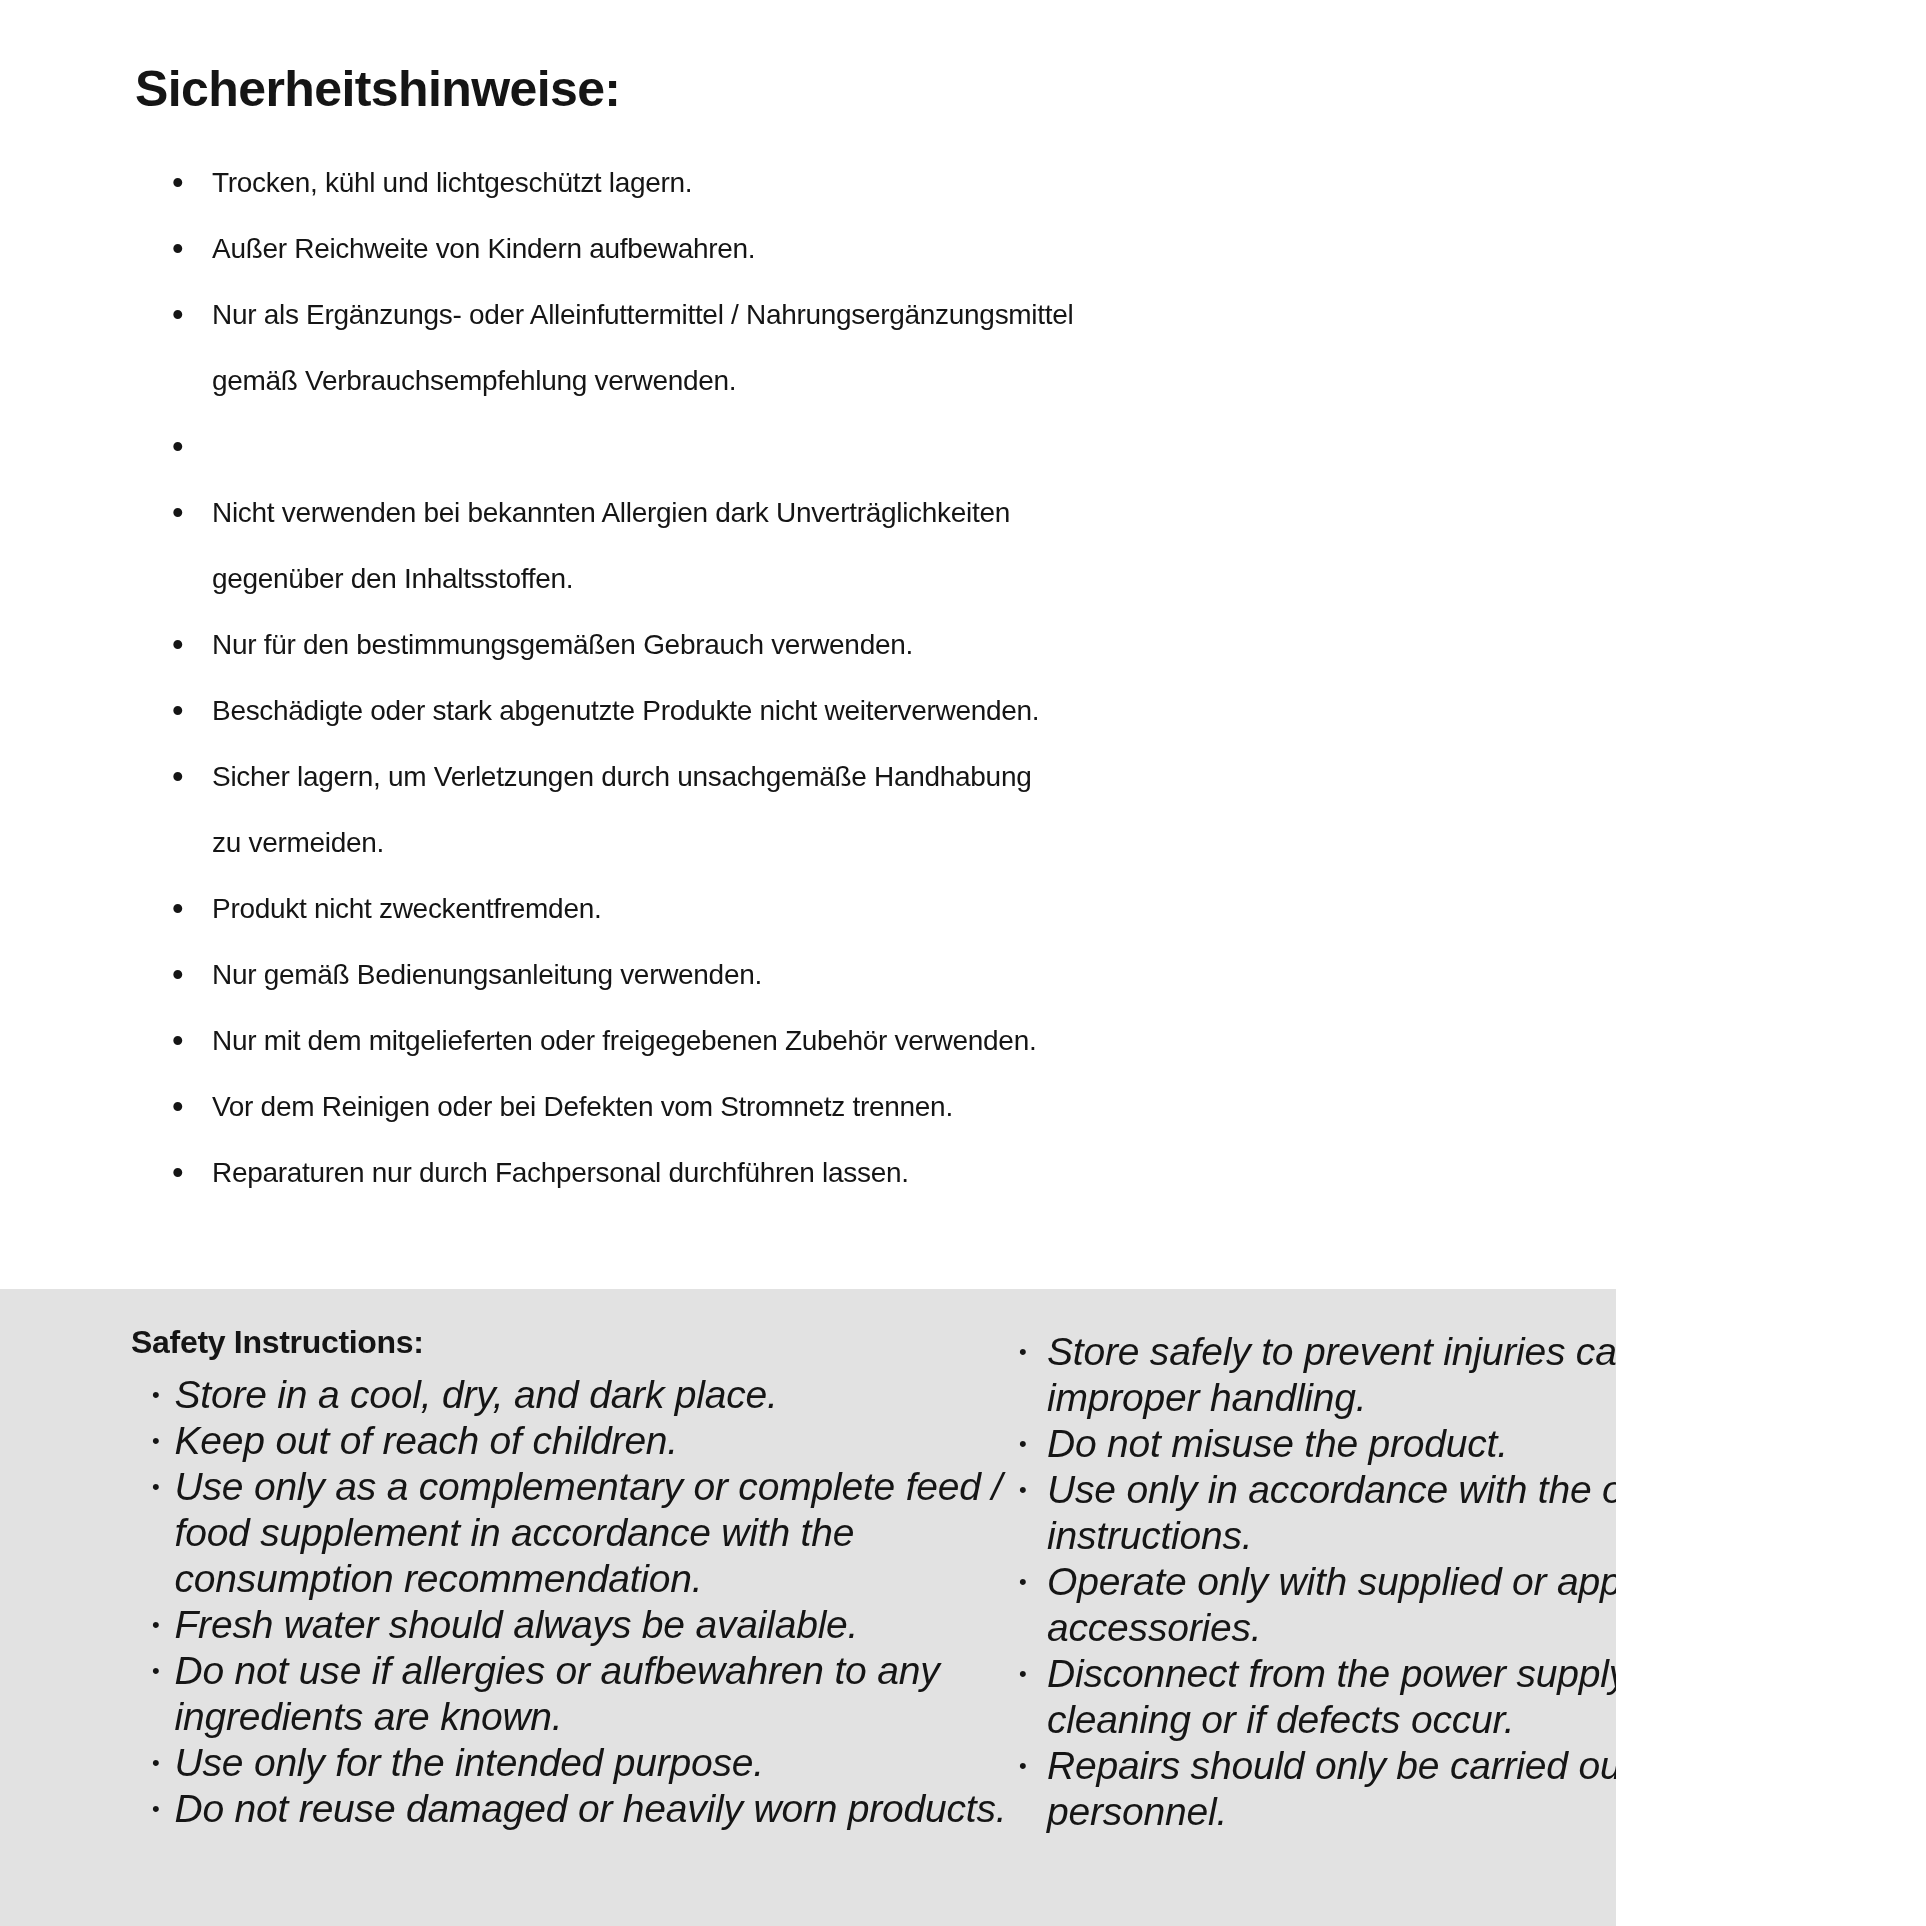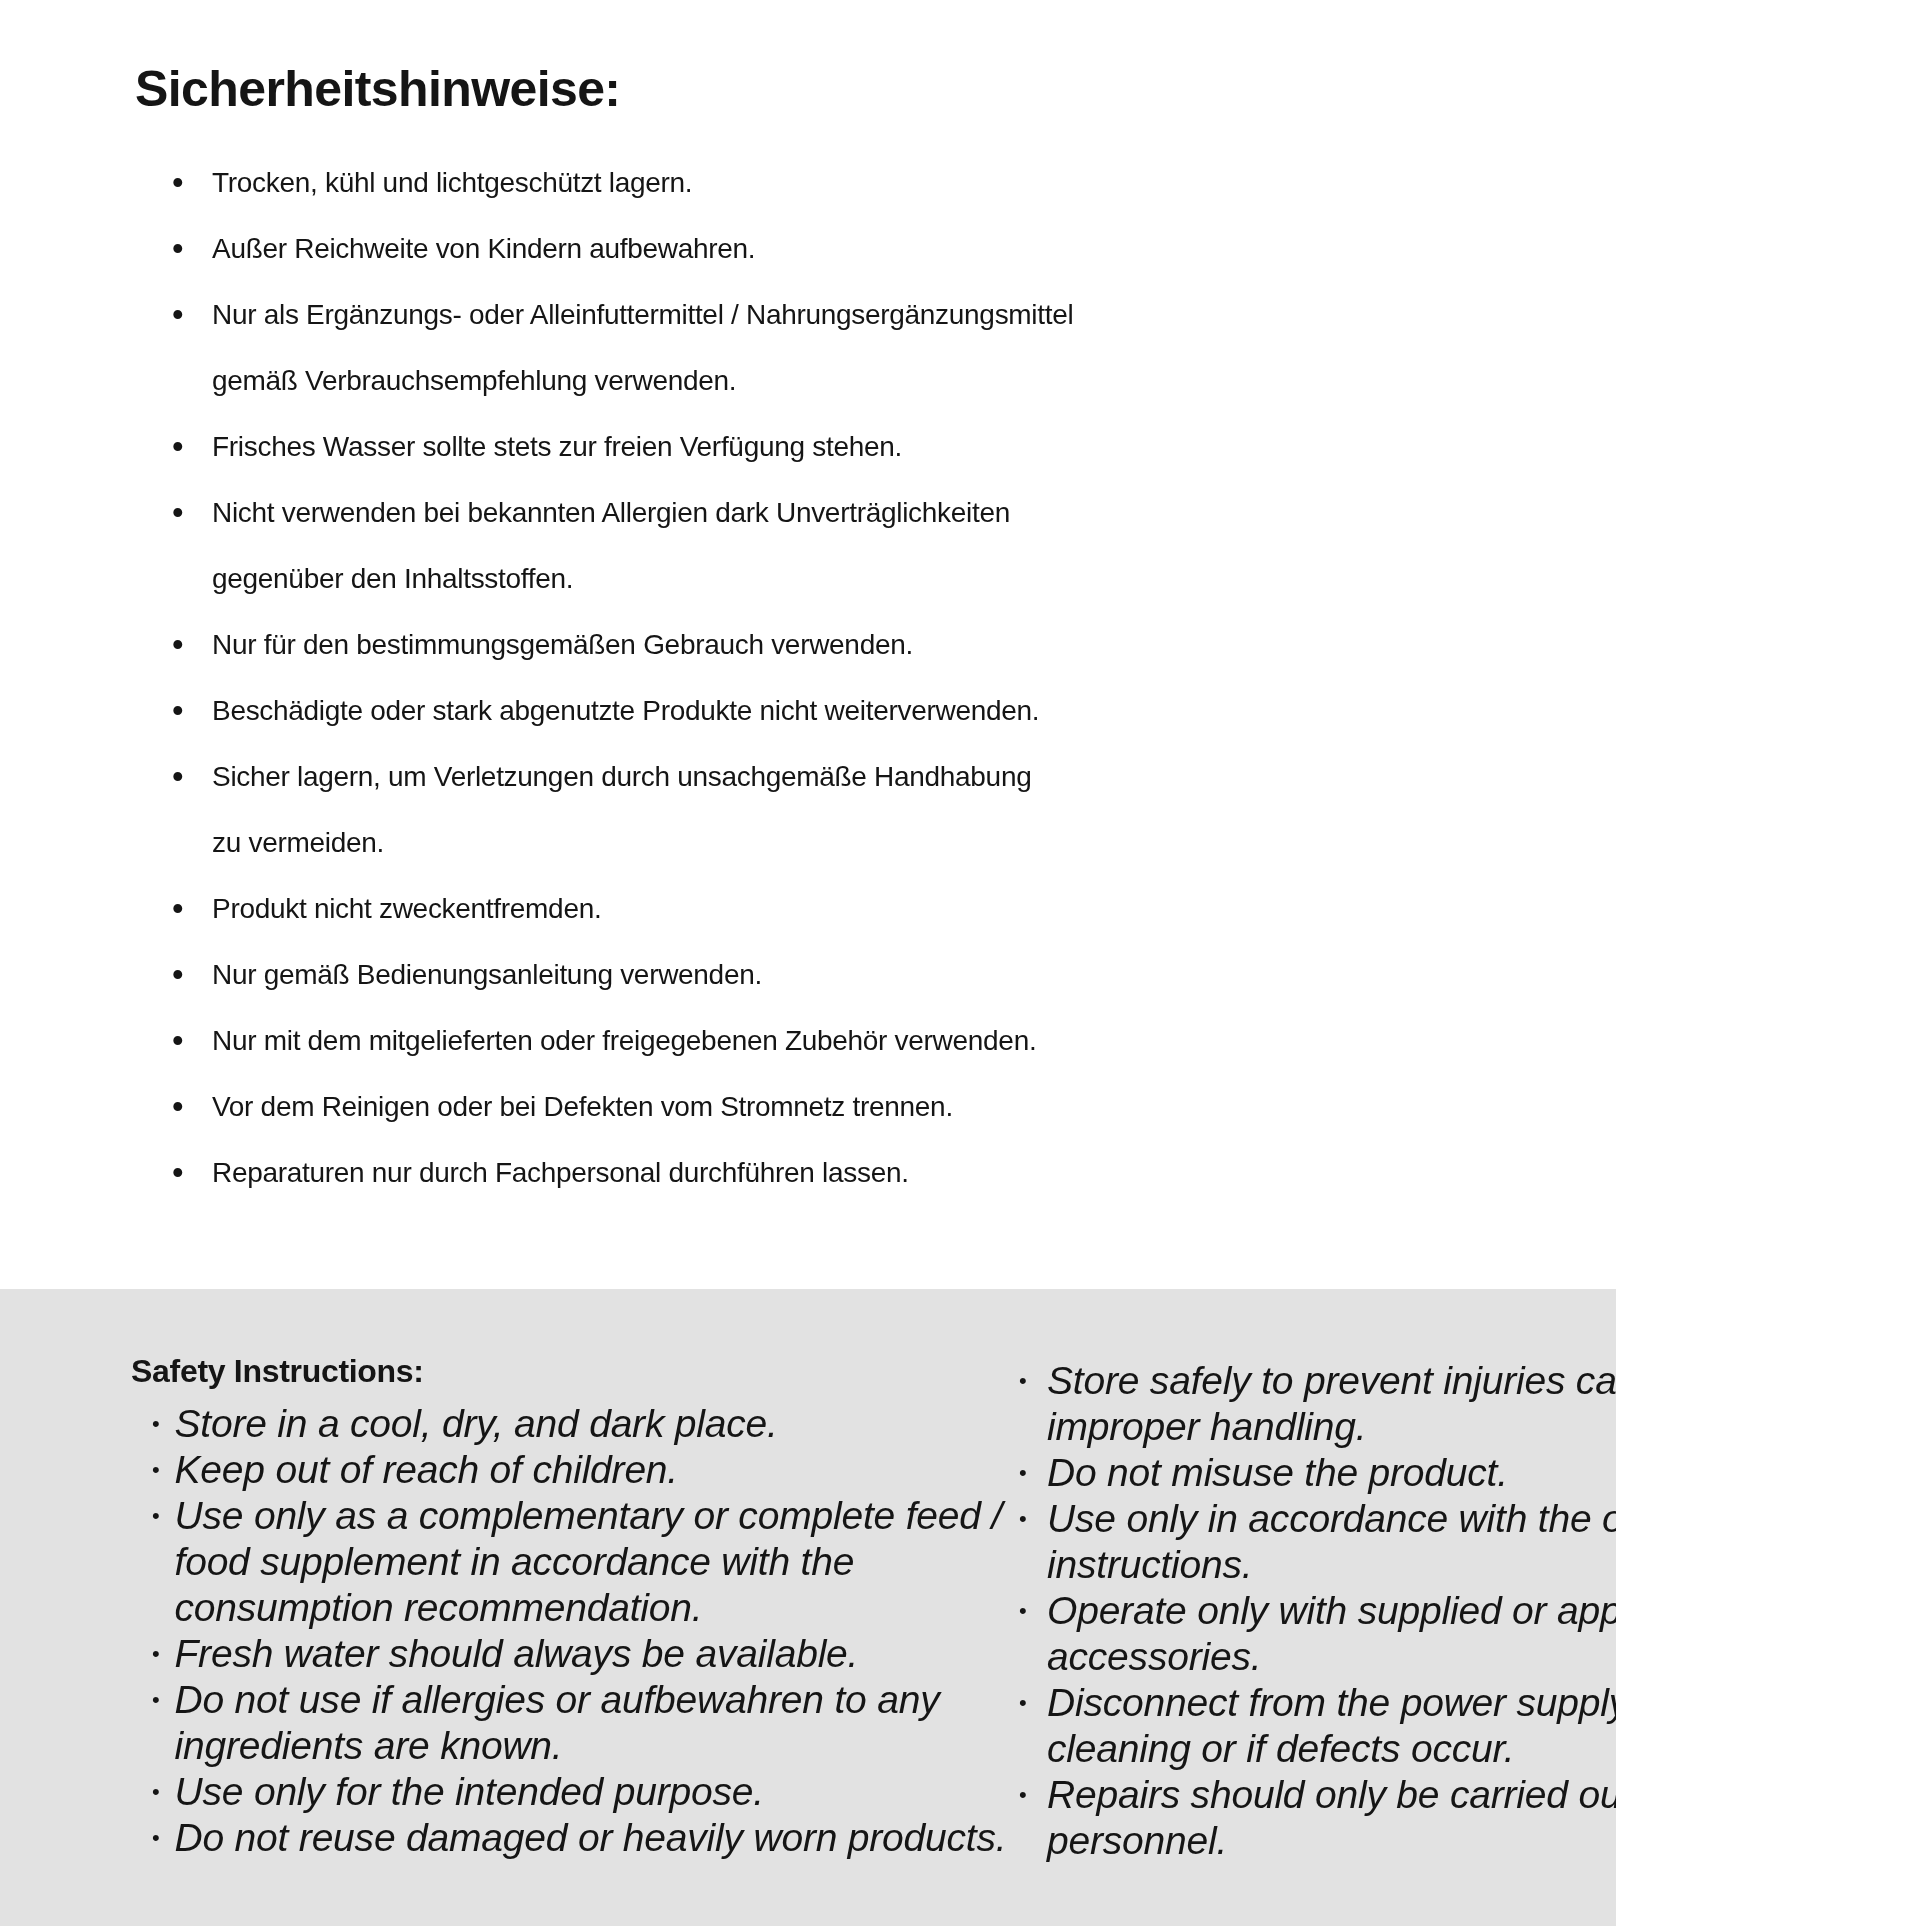--- a/index.html
+++ b/index.html
@@ -48,21 +48,21 @@
     position: absolute;
     top: 1289px;
     left: 0;
     width: 1926px;
     height: 637px;
     background: #e2e2e2;
   }
   .band-inner {
     display: flex;
     align-items: flex-start;
-    padding: 64px 71px 0 131px;
+    padding: 35px 71px 0 131px;
   }
   .col-left { width: 888px; flex: 0 0 888px; }
   .col-right { flex: 1 1 auto; padding-top: 5.1px; }
 
   .english-title {
     margin: 0 0 11.6px 0;
     font-size: 32px;
     line-height: 36px;
     font-weight: 700;
     letter-spacing: -0.3px;
@@ -102,21 +102,20 @@
         </div>
 
         <div class="item">
           <span class="marker">•</span>
           <span class="text">Nur als Ergänzungs- oder Alleinfuttermittel / Nahrungsergänzungsmittel
 gemäß Verbrauchsempfehlung verwenden.</span>
         </div>
 
         <div class="item">
           <span class="marker">•</span>
-          <span class="text">Frisches Wasser sollte stets zur freien Verfügung stehen.</span>
         </div>
 
         <div class="item">
           <span class="marker">•</span>
           <span class="text">Nicht verwenden bei bekannten Allergien dark Unverträglichkeiten
 gegenüber den Inhaltsstoffen.</span>
         </div>
 
         <div class="item">
           <span class="marker">•</span>

